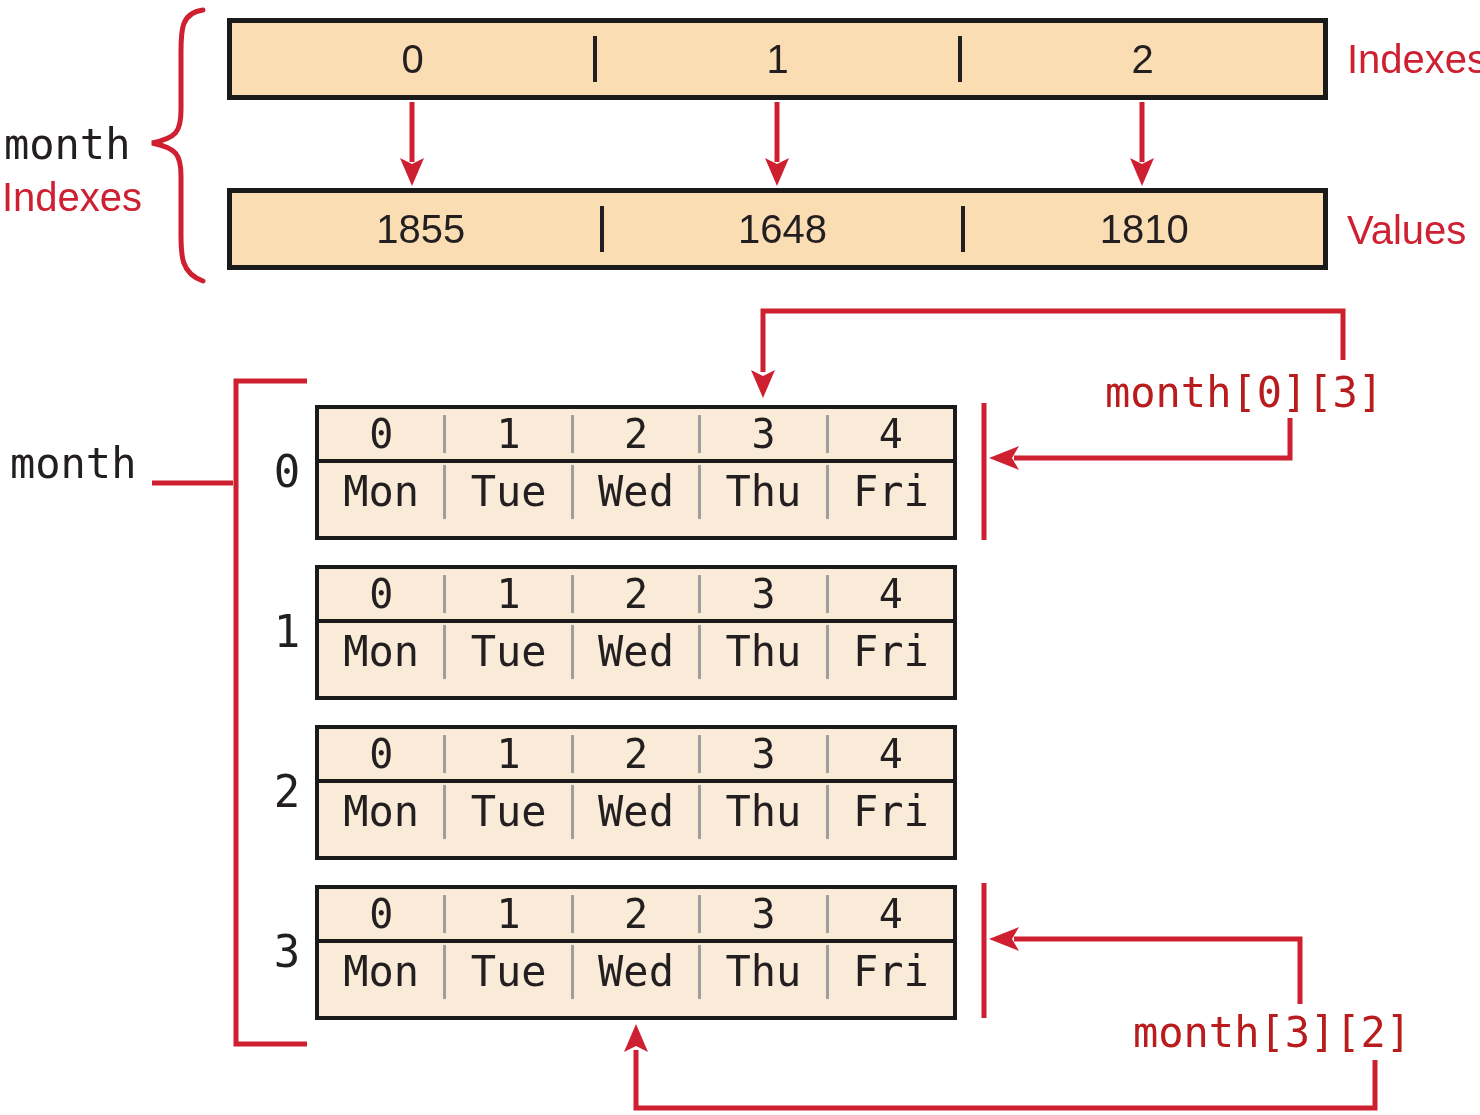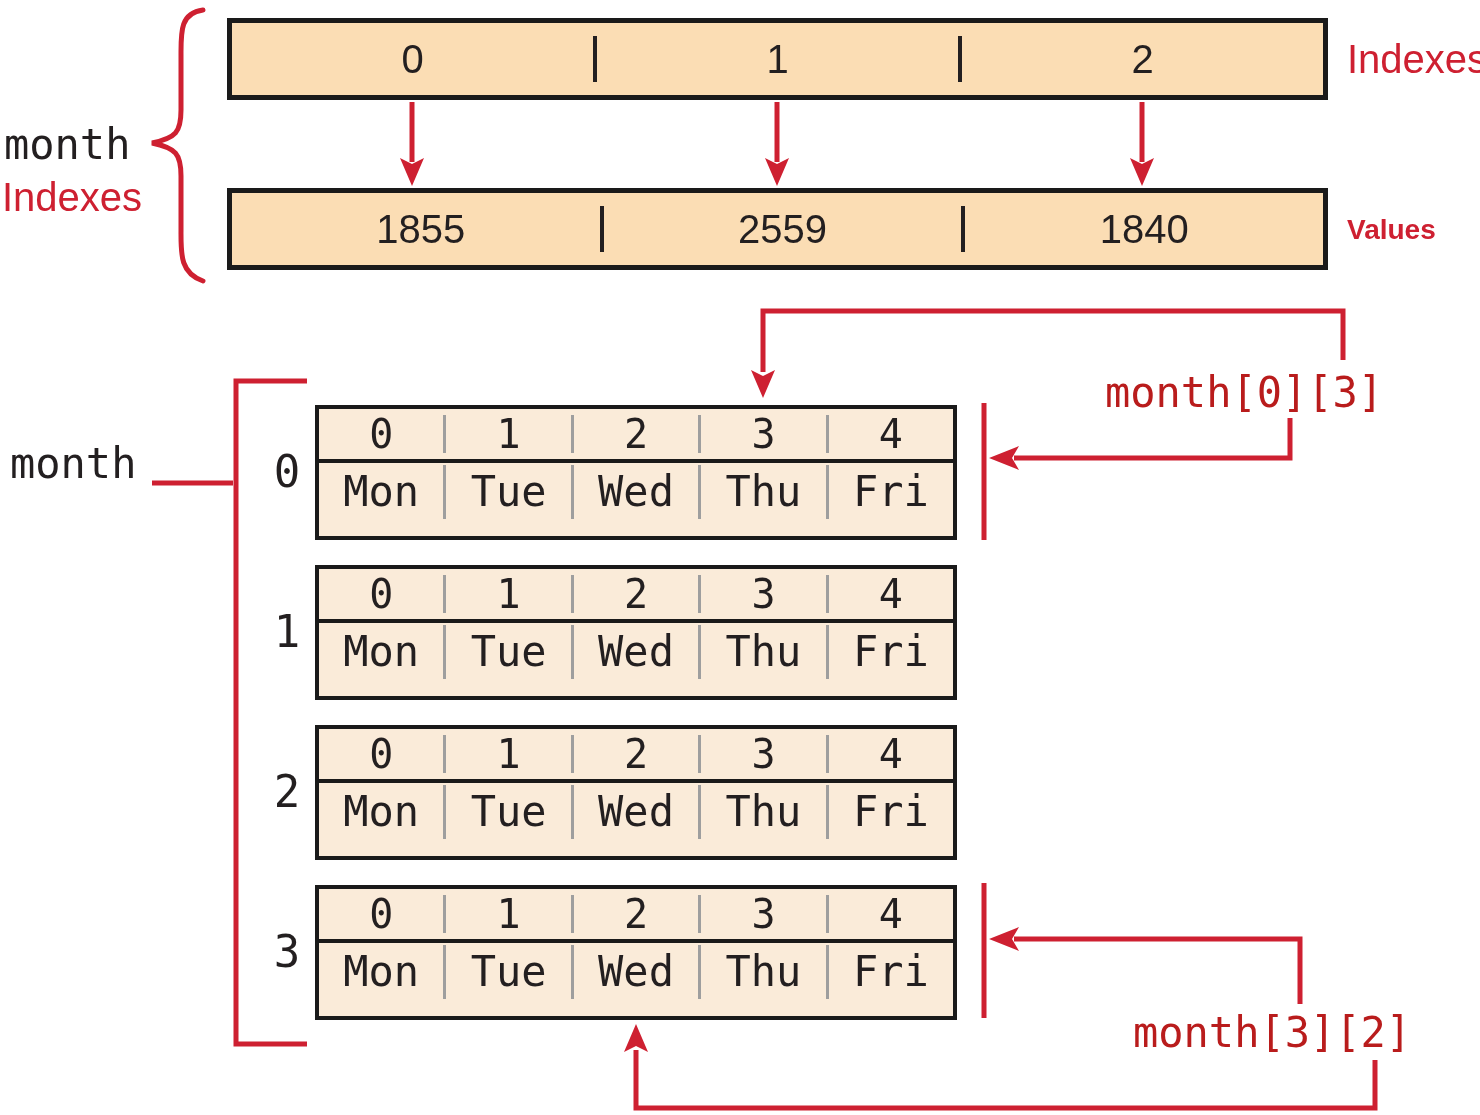--- a/index.html
+++ b/index.html
@@ -70,27 +70,27 @@
     <div class="bar-cell">0</div>
     <div class="bar-sep"></div>
     <div class="bar-cell">1</div>
     <div class="bar-sep"></div>
     <div class="bar-cell">2</div>
   </div>
 
   <div class="bar" style="top:188px;padding-left:10px;">
     <div class="bar-cell">1855</div>
     <div class="bar-sep"></div>
-    <div class="bar-cell">2559</div>
-    <div class="bar-sep"></div>
-    <div class="bar-cell">1840</div>
+    <div class="bar-cell">1648</div>
+    <div class="bar-sep"></div>
+    <div class="bar-cell">1810</div>
   </div>
 
   <div class="label sans red" style="left:1347px;top:38px;font-size:40px;line-height:42px;">Indexes</div>
-  <div class="label sans red" style="left:1347px;top:209px;font-size:28px;line-height:42px;font-weight:bold;">Values</div>
+  <div class="label sans red" style="left:1347px;top:209px;font-size:40px;line-height:42px;">Values</div>
 
   <div class="label mono" style="left:10px;top:440px;font-size:42px;line-height:48px;">month</div>
 
   <div class="row-label" style="top:446px;">0</div>
   <div class="row-label" style="top:606px;">1</div>
   <div class="row-label" style="top:766px;">2</div>
   <div class="row-label" style="top:926px;">3</div>
 
   <div class="mtable" style="top:405px;">
     <div class="idx-row">

